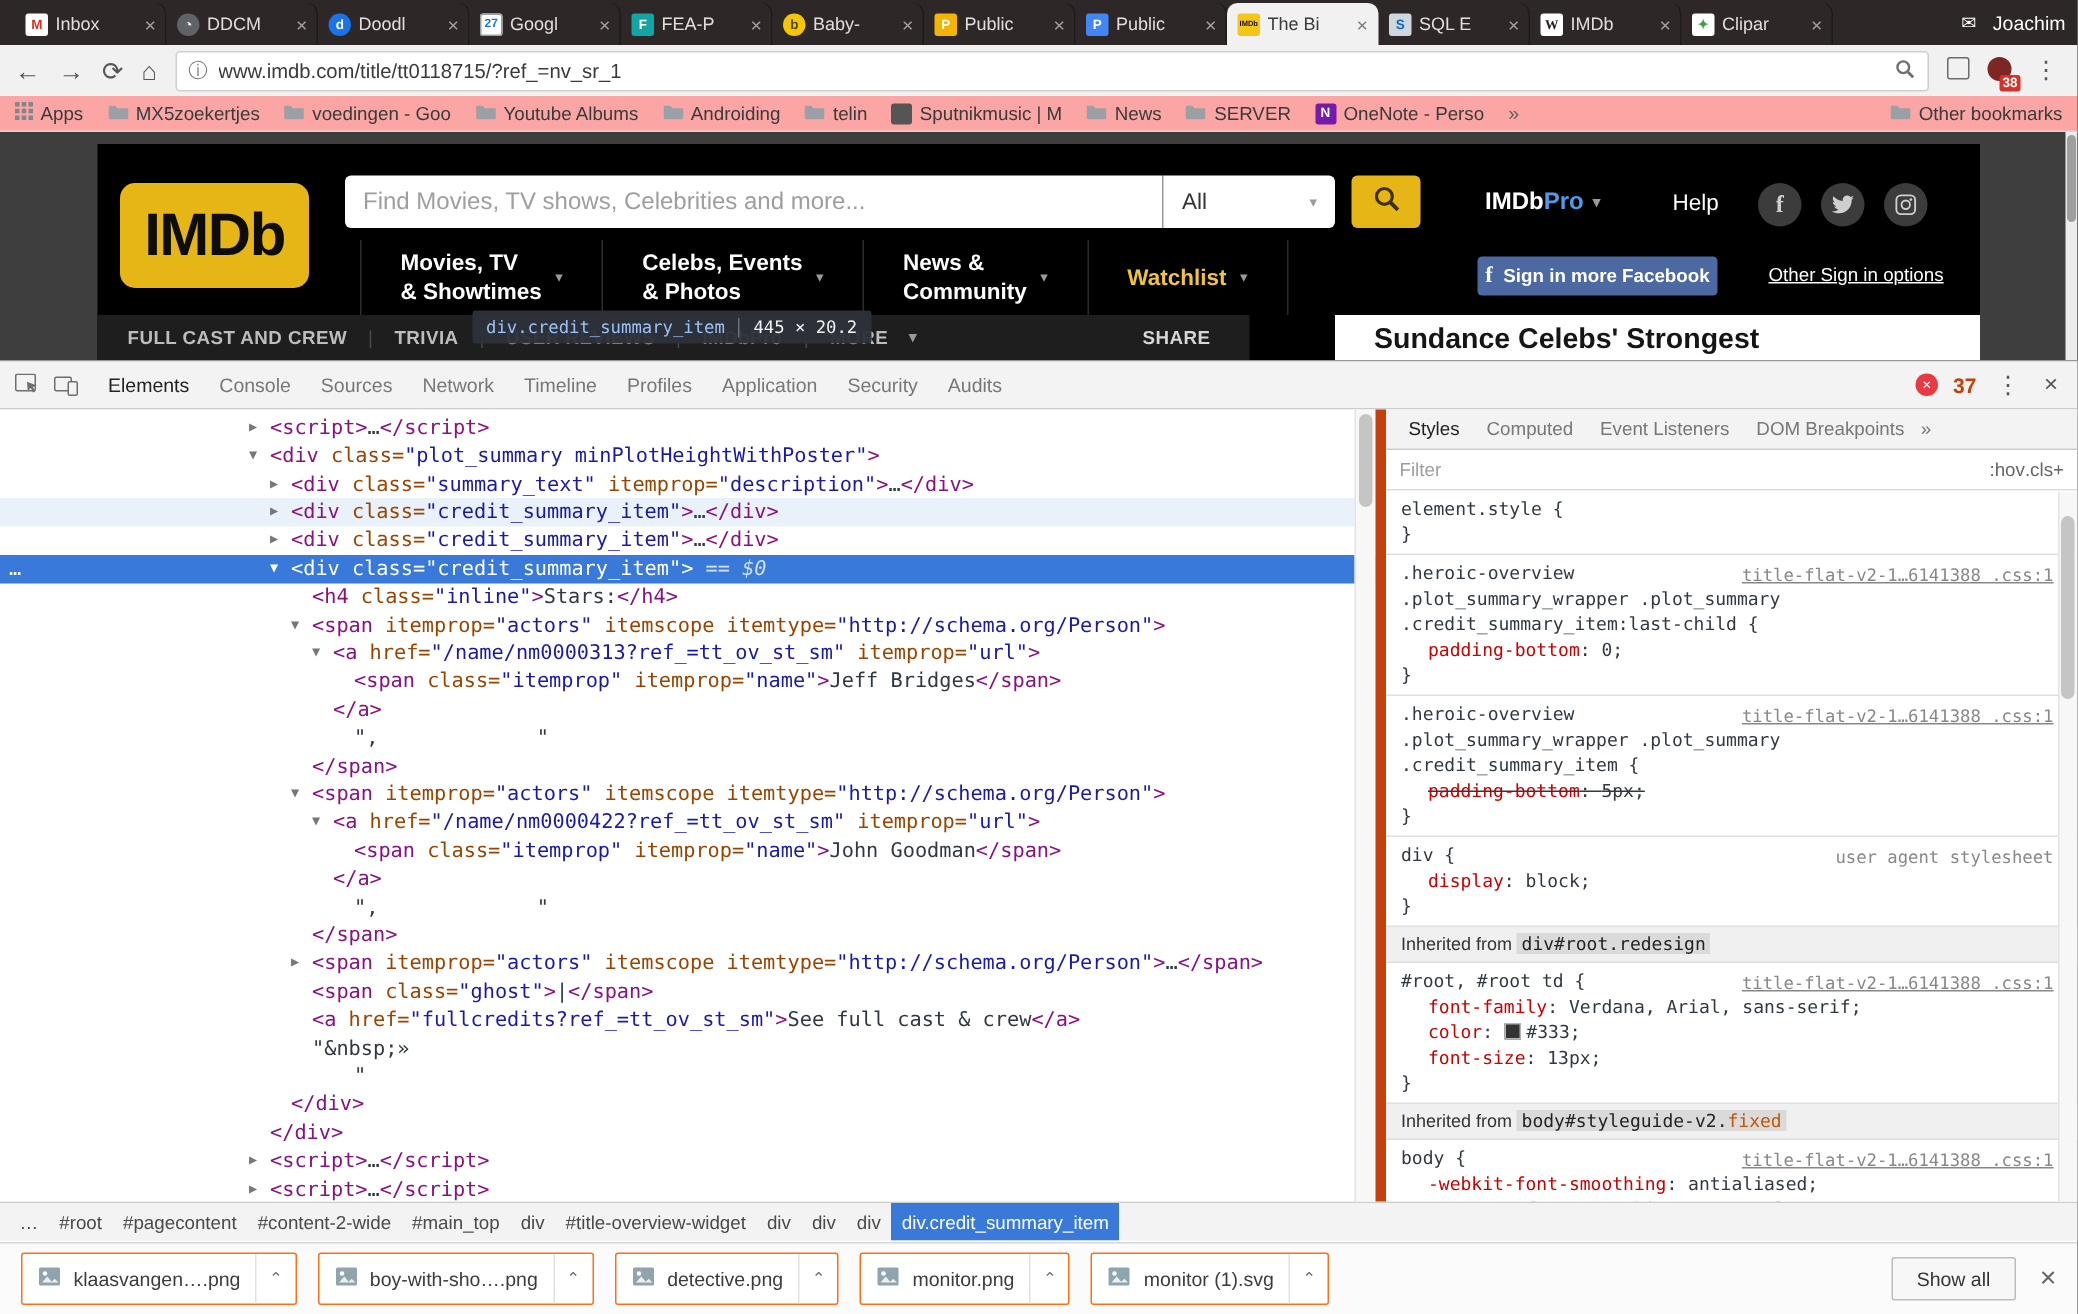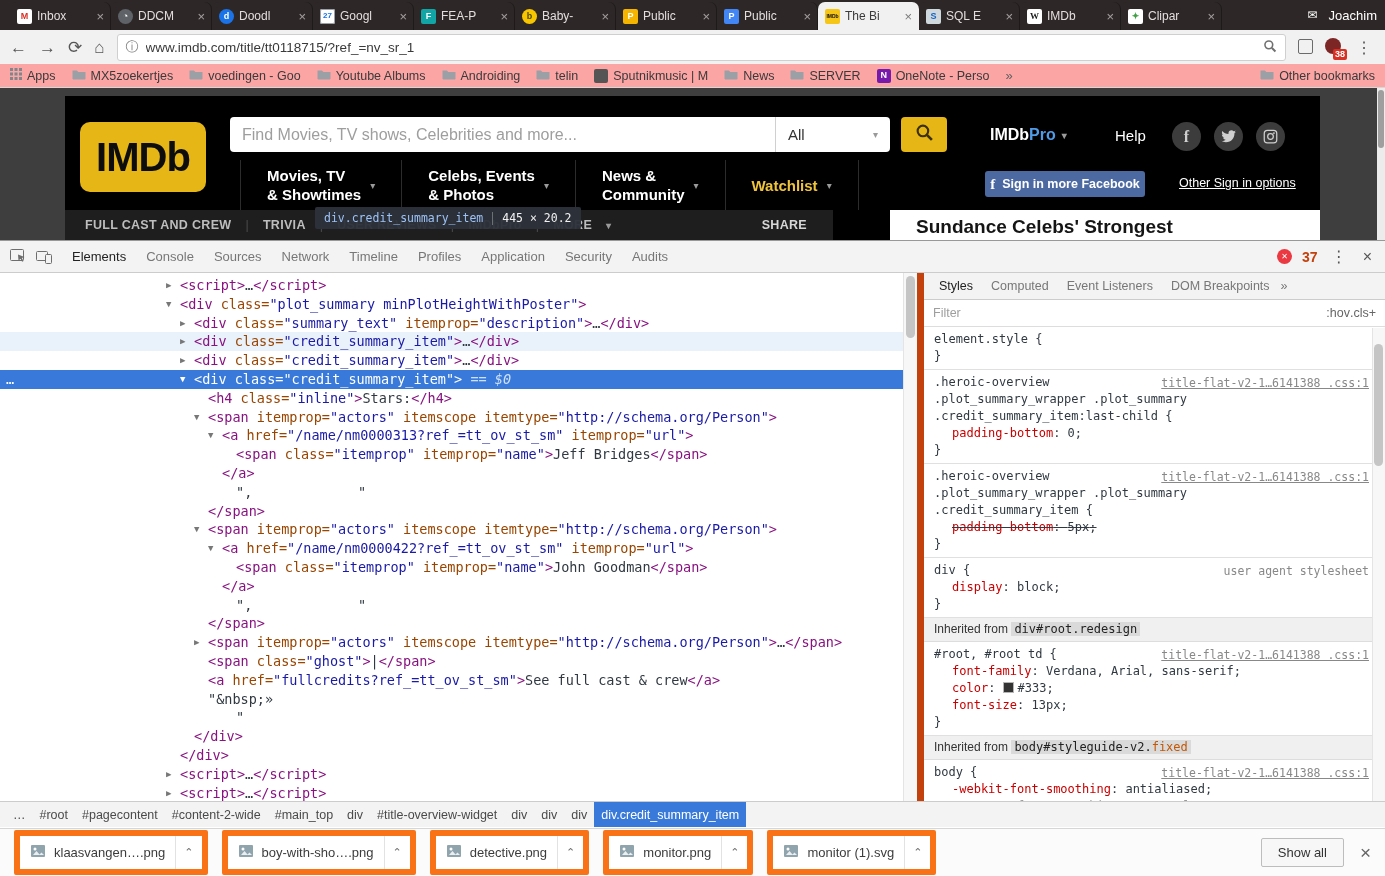--- a/index.html
+++ b/index.html
@@ -138,21 +138,21 @@
   .st-scroll .thumb{position:absolute;top:16px;left:1px;width:9px;height:122px;background:#c5c5c5;border-radius:5px;}
 
   .crumbs{height:26px;background:#f3f3f3;border-top:1px solid #ccc;display:flex;align-items:stretch;
           padding-left:6px;font-size:12.5px;color:#4a4a4a;box-sizing:border-box;overflow:hidden;}
   .crumb{display:flex;align-items:center;padding:0 7px;white-space:nowrap;}
   .crumb.selc{background:#3879d9;color:#fff;}
 
   
   .dlbar{height:48px;background:#fbfbfb;border-top:1px solid #d6d6d6;display:flex;align-items:center;
          padding:0 14px;box-sizing:border-box;}
-  .dl{height:33px;background:#fff;border:6px solid #f97316;border-radius:2px;display:flex;align-items:center;
+  .dl{height:33px;background:#fff;border:1px solid #f97316;border-radius:2px;display:flex;align-items:center;
       padding-left:10px;margin-right:14px;font-size:13px;color:#3c3c3c;white-space:nowrap;}
   .dl .nm{margin:0 10px 0 8px;}
   .dl .chev{border-left:1px solid #e2e2e2;align-self:stretch;display:flex;align-items:center;
             padding:0 8px;color:#6e6e6e;font-size:11px;}
   .showall{margin-left:auto;height:29px;padding:0 16px;border:1px solid #bdbdbd;border-radius:2px;background:#f7f7f7;
            font-size:13px;color:#333;font-family:inherit;}
   .dlclose{font-size:19px;color:#666;margin-left:16px;}
 </style>
 </head>
 <body>

